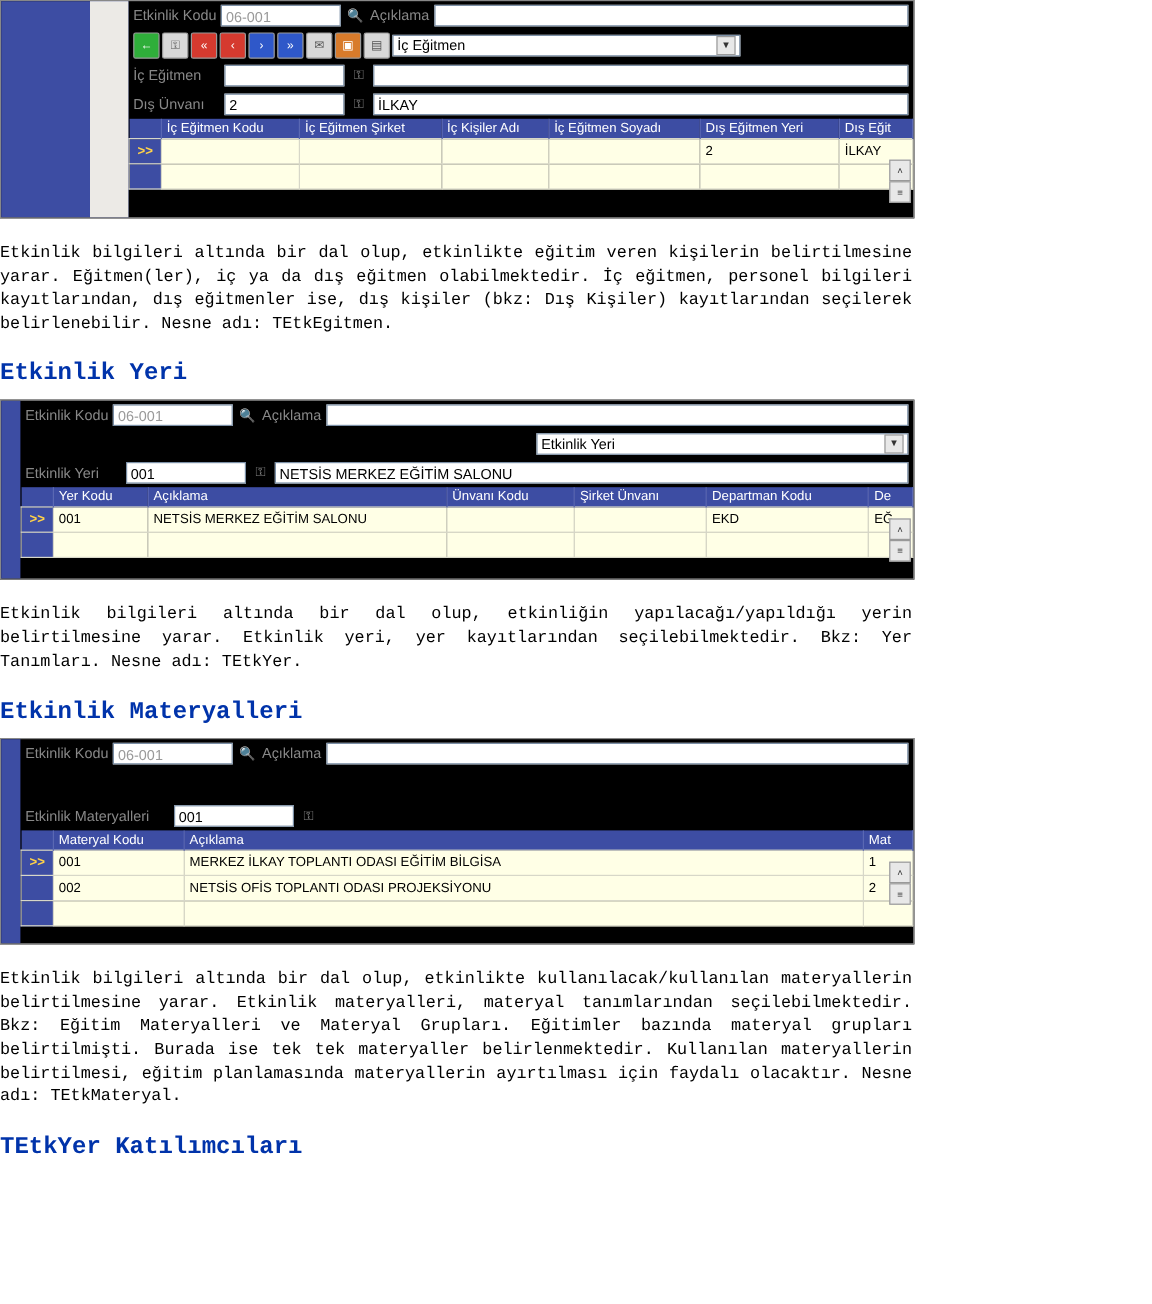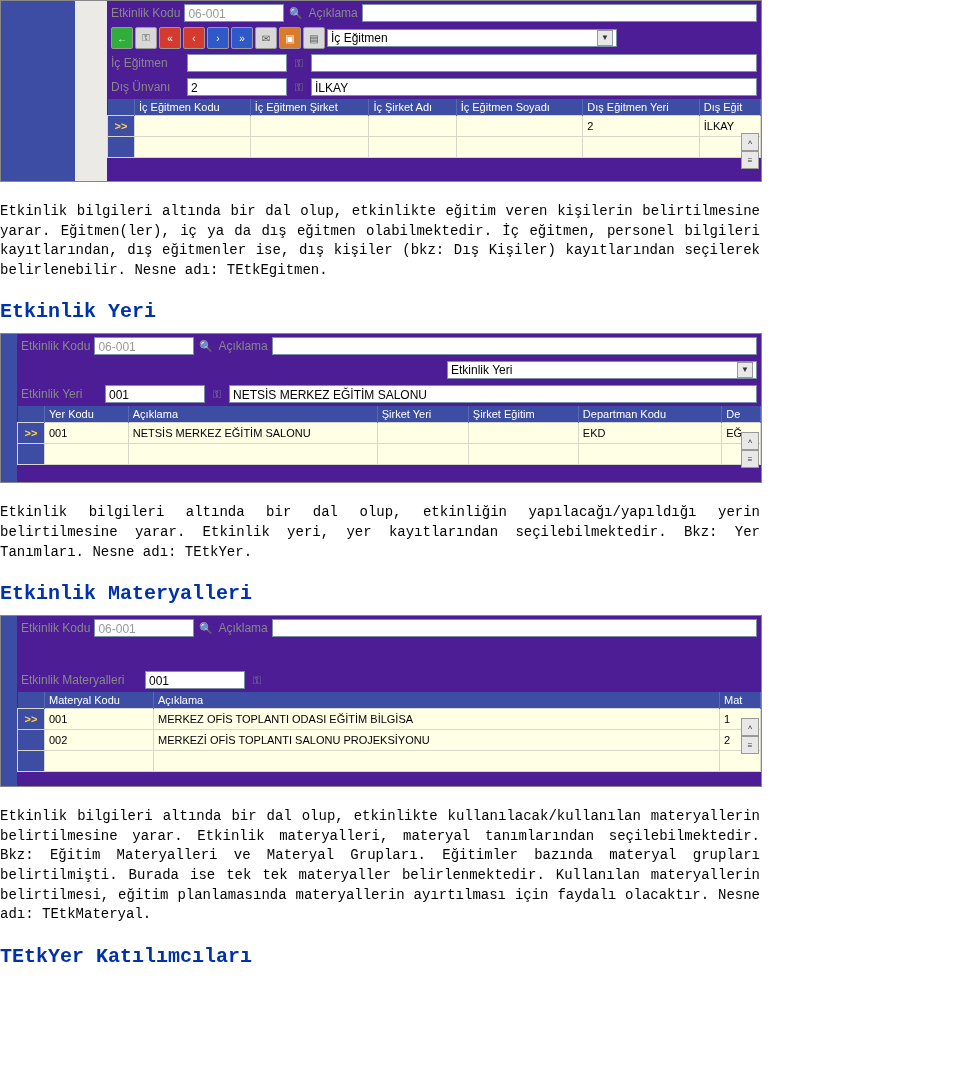--- a/index.html
+++ b/index.html
@@ -1,20 +1,20 @@
 <!DOCTYPE html>
 <html><head>
 <meta charset="utf-8">
 <style>
 html,body{margin:0;padding:0;background:#fff;font-family:Verdana,Arial,sans-serif;color:#000}
 .page{width:960px;margin:0 auto;padding:0;box-sizing:border-box}
 .para{font-family:"Courier New",monospace;font-size:14px;line-height:1.4;text-align:justify;margin:20px 0;max-width:760px}
 .hdr{font-family:"Courier New",monospace;font-size:20px;color:#0033aa;font-weight:bold;margin:18px 0 10px 0}
 
-.formbox{border:1px solid #888;width:760px;background:#4c1d95;font-family:Tahoma,Arial,sans-serif;font-size:12px;color:#555;margin-bottom:4px;position:relative}
+.formbox{border:1px solid #888;width:760px;background:#000000;font-family:Tahoma,Arial,sans-serif;font-size:12px;color:#555;margin-bottom:4px;position:relative}
 .sidebar{position:absolute;left:0;top:0;bottom:0;width:106px;background:#3d4da3}
 .sidebar .subbar{position:absolute;left:74px;top:0;bottom:0;width:32px;background:#eceae6}
 .content{margin-left:106px}
 .row{display:flex;align-items:center;padding:3px 4px;gap:4px}
 .lbl{color:#888;font-size:12px;white-space:nowrap}
 .field,.combo{background:#fff;border:1px solid #7b8fa6;height:18px;line-height:18px;padding:0 3px;font-size:12px;color:#000;box-sizing:border-box}
 .field.grey{color:#999}
 .combo{display:flex;align-items:center;justify-content:space-between;gap:4px}
 .combo-btn{width:14px;height:14px;background:#e8e8e8;border:1px solid #999;display:inline-flex;align-items:center;justify-content:center;font-size:8px;color:#333}
 .toolbar{display:flex;gap:2px;padding:2px 4px;align-items:center}
@@ -80,21 +80,21 @@
       <span class="icon">⚿</span>
       <span class="field" style="flex:1">İLKAY</span>
     </div>
 
     <table class="grid">
       <tbody>
             <tr>
         <th class="rowmark" style="background:#3d4da3"></th>
         <th>İç Eğitmen Kodu</th>
         <th>İç Eğitmen Şirket</th>
-        <th>İç Şirket Adı</th>
+        <th>İç Kişiler Adı</th>
         <th>İç Eğitmen Soyadı</th>
         <th>Dış Eğitmen Yeri</th>
         <th>Dış Eğit</th>
       </tr>
       <tr>
         <td class="rowmark">&gt;&gt;</td>
         <td></td>
               <td></td>
               <td></td>
               <td></td>
@@ -143,22 +143,22 @@
       <span class="field" style="width:100px">001</span>
       <span class="icon">⚿</span>
       <span class="field" style="flex:1">NETSİS MERKEZ EĞİTİM SALONU</span>
     </div>
     <table class="grid">
       <tbody>
             <tr>
         <th class="rowmark" style="background:#3d4da3"></th>
         <th>Yer Kodu</th>
         <th style="width:240px">Açıklama</th>
-        <th>Şirket Yeri</th>
-        <th>Şirket Eğitim</th>
+        <th>Ünvanı Kodu</th>
+        <th>Şirket Ünvanı</th>
         <th>Departman Kodu</th>
         <th>De</th>
       </tr>
       <tr>
         <td class="rowmark">&gt;&gt;</td>
         <td>001</td>
         <td>NETSİS MERKEZ EĞİTİM SALONU</td>
         <td></td>
               <td></td>
         <td>EKD</td>
@@ -204,27 +204,27 @@
       <tbody>
             <tr>
         <th class="rowmark" style="background:#3d4da3"></th>
         <th style="width:100px">Materyal Kodu</th>
         <th>Açıklama</th>
         <th style="width:32px">Mat</th>
       </tr>
       <tr>
         <td class="rowmark">&gt;&gt;</td>
         <td>001</td>
-        <td>MERKEZ OFİS TOPLANTI ODASI EĞİTİM BİLGİSA</td>
+        <td>MERKEZ İLKAY TOPLANTI ODASI EĞİTİM BİLGİSA</td>
         <td>1</td>
       </tr>
       <tr>
         <td class="rowmark"></td>
         <td>002</td>
-        <td>MERKEZİ OFİS TOPLANTI SALONU PROJEKSİYONU</td>
+        <td>NETSİS OFİS TOPLANTI ODASI PROJEKSİYONU</td>
         <td>2</td>
       </tr>
       <tr>
               <td class="rowmark"></td>
               <td></td>
               <td></td>
               <td></td>
             </tr>
     </tbody>
         </table>

